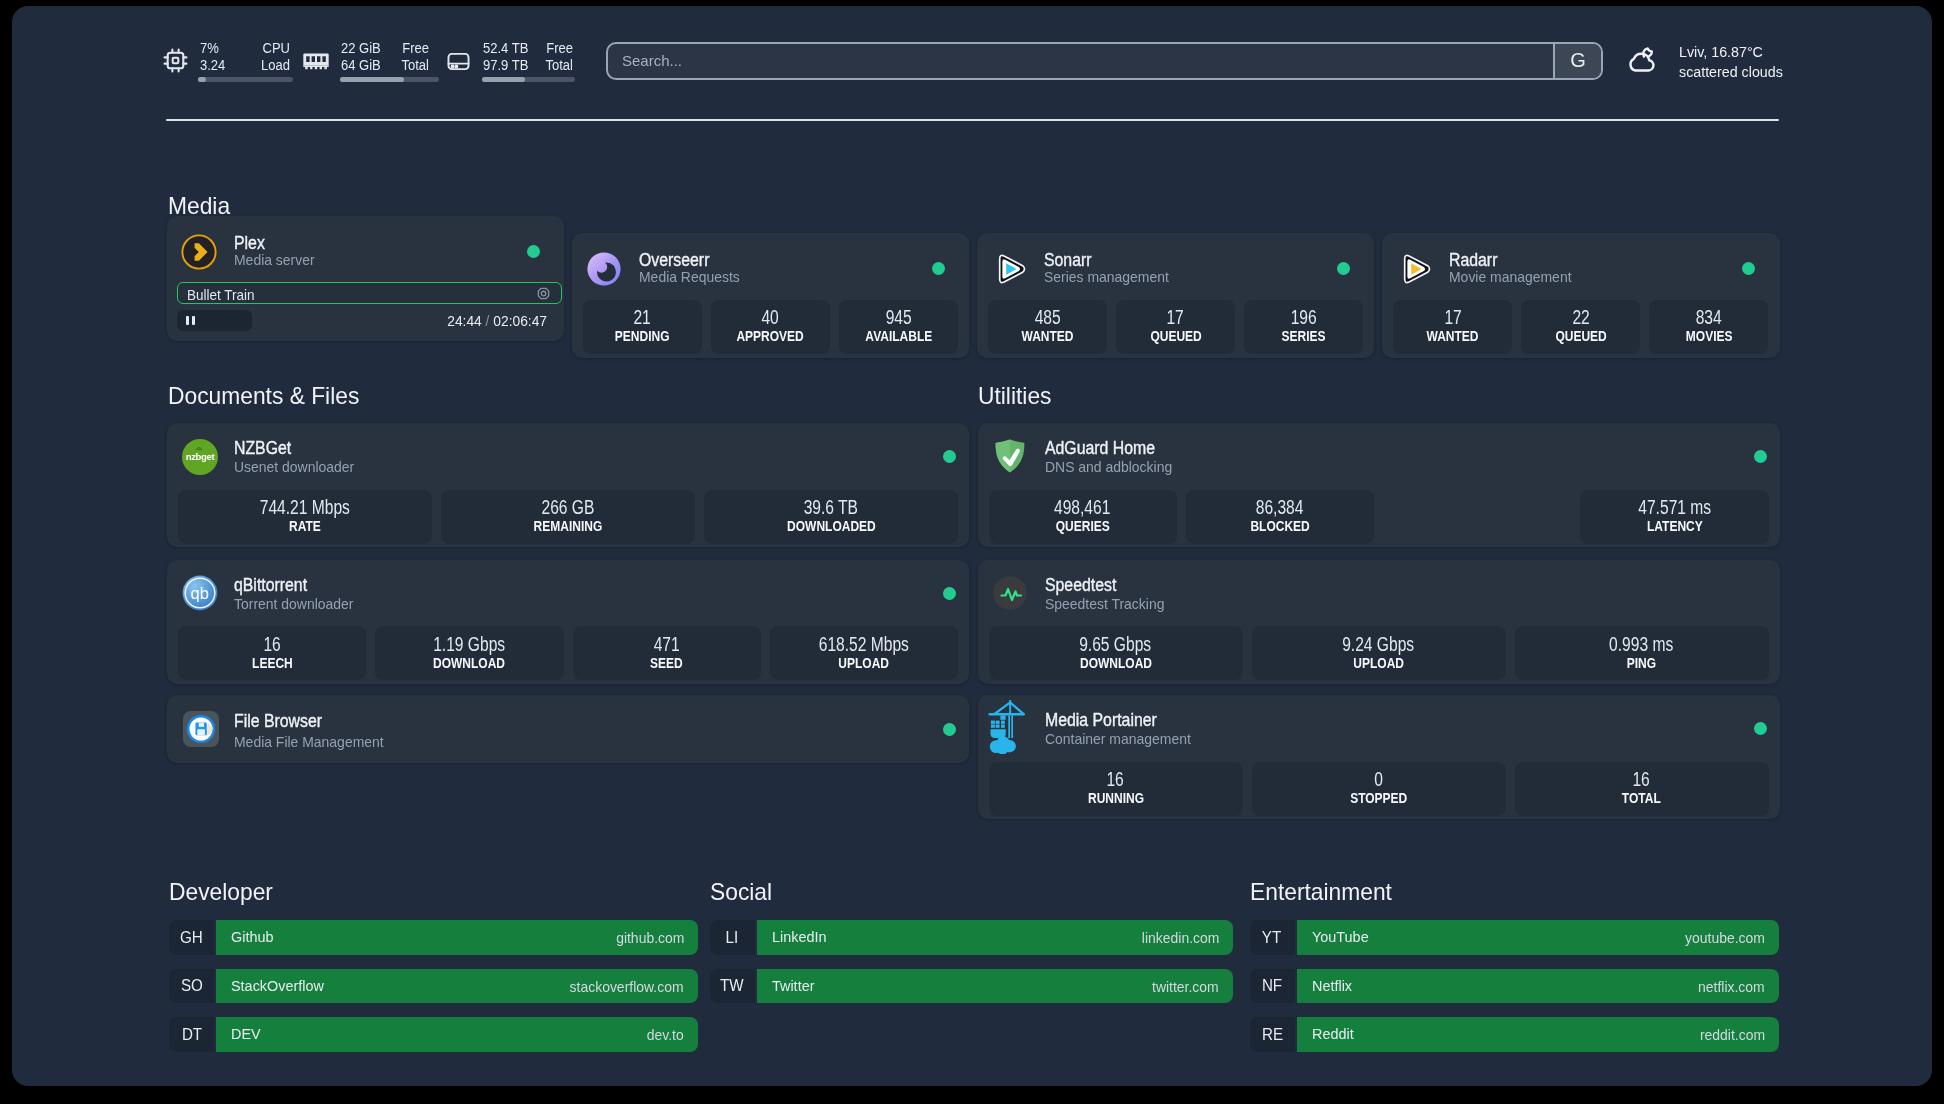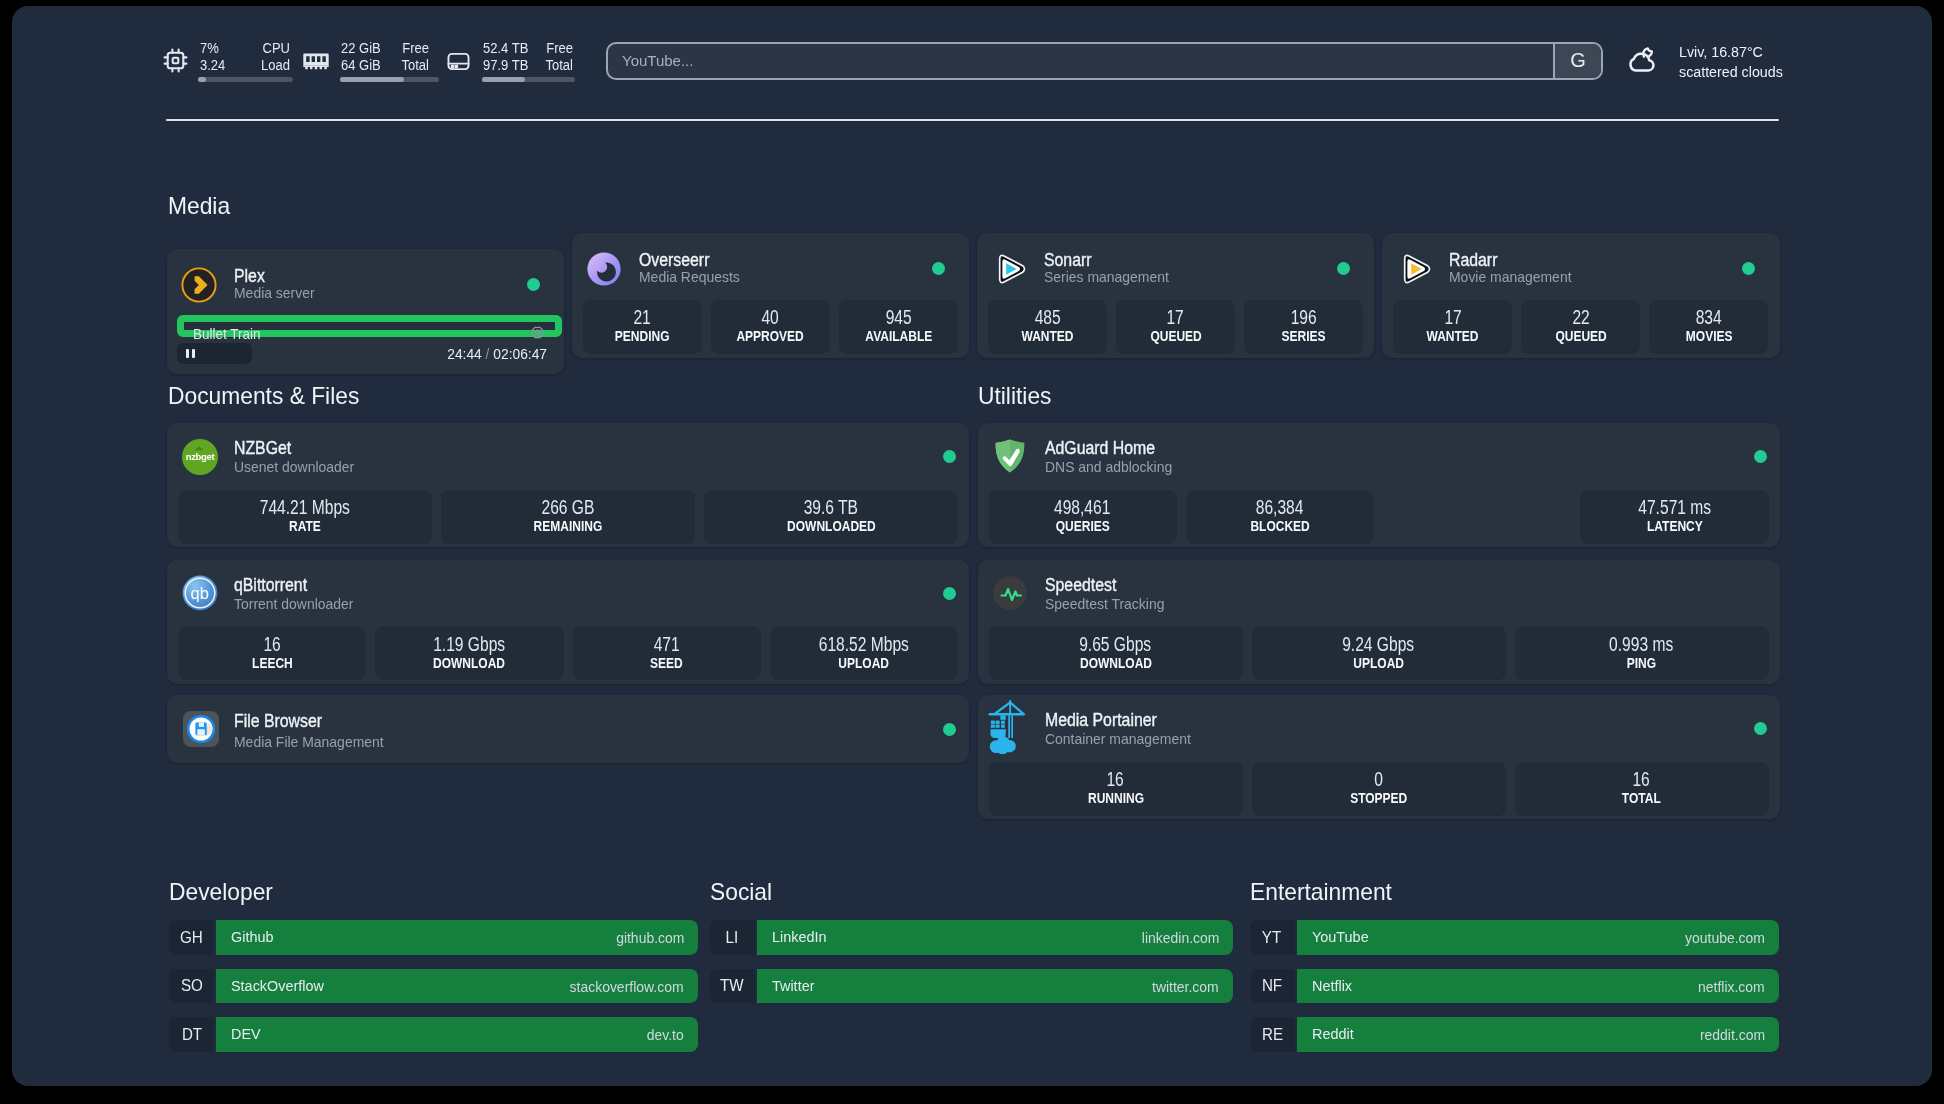--- a/index.html
+++ b/index.html
@@ -60,48 +60,48 @@
     <circle cx="5.8" cy="16.2" r="1.1" fill="#e2e7ee"></circle>
     <circle cx="9.8" cy="16.2" r="1.1" fill="#e2e7ee"></circle>
   </svg>
   <div class="res-val" style="left:471px; top:33.5px;">52.4 TB<br>97.9 TB</div>
   <div class="res-lbl" style="left:480px; top:33.5px; width:81px;">Free<br>Total</div>
   <div class="bar" style="left:470px; top:70.5px; width:93px;">
       <i style="width:46%;"></i>
     </div>
 
   <div class="abs" style="left:594px; top:35.5px; width:997px; height:38px; background:#2b3545; border:2px solid #9aa5b5; border-radius:10px;">
-    <div class="abs" style="left:14px; top:8.5px; font-size:15px; color:#a6b0bf;">YouTube...</div>
+    <div class="abs" style="left:14px; top:8.5px; font-size:15px; color:#a6b0bf;">Search...</div>
     <div class="abs" style="right:0; top:0; bottom:0; width:48px; background:#3d4655; border-left:2px solid #9aa5b5; border-radius:0 8.5px 8.5px 0; display:flex; align-items:center; justify-content:center; font-size:20px; color:#e6eaf1;">G</div>
   </div>
 
   <svg class="abs" style="left:1614px; top:37.5px;" width="32" height="29" viewBox="0 0 32 29" fill="none" stroke="#eef1f6" stroke-width="2.4" stroke-linecap="round" stroke-linejoin="round">
     <path d="M17.9 12.6 A5.6 5.6 0 0 1 21.7 4.4 C22.3 6.2 23.9 7.4 25.8 7.5 C25.8 9.4 24.8 11.1 23.2 12"></path>
     <path d="M7.9 14.9 A8 8 0 0 1 23.2 16.2 A5.2 5.2 0 0 1 22.5 26.5 H9.4 A6.2 6.2 0 0 1 7.9 14.9 Z"></path>
   </svg>
   <div class="abs" style="left:1667px; top:35.5px; font-size:15.5px; color:#eef1f6; line-height:20.5px; transform:scaleX(0.92); transform-origin:left top; white-space:nowrap;">Lviv, 16.87°C<br>scattered clouds</div>
 
   <div class="abs" style="left:154px; top:112.5px; width:1613px; height:2px; background:#dde2e9; border-radius:1px;"></div>
 
   <div class="sec-title" style="left:156px; top:186px;">Media</div>
   <div class="sec-title" style="left:156px; top:376px;">Documents &amp; Files</div>
   <div class="sec-title" style="left:965.5px; top:376px;">Utilities</div>
   <div class="sec-title" style="left:157px; top:871.5px;">Developer</div>
   <div class="sec-title" style="left:697.5px; top:871.5px;">Social</div>
   <div class="sec-title" style="left:1237.5px; top:871.5px;">Entertainment</div>
 
-  <div class="card mcard" style="left:154.5px; top:243px; width:397.25px; height:125px;">
+  <div class="card mcard" style="left:154.5px; top:210px; width:397.25px; height:125px;">
     <svg class="svc-icon" viewBox="0 0 36 36">
       <circle cx="18" cy="18" r="16.6" fill="#222226" stroke="#e7a00c" stroke-width="1.9"></circle>
       <path d="M13.6 9.2 h4.3 L26.6 18 l-8.7 8.8 h-4.3 v-4.6 l4.2-4.2 -4.2-4.2 Z" fill="#ebaf19"></path>
     </svg>
     <div class="svc-title">Plex</div>
     <div class="svc-sub">Media server</div>
     <div class="dot" style="left:360px; top:28.5px;"></div>
-    <div class="abs" style="left:10px; top:66px; width:385px; height:22px; background:#262f3c; border:7px solid #22c55e; border-radius:6px;">
+    <div class="abs" style="left:10px; top:66px; width:385px; height:22px; background:#262f3c; border:1px solid #22c55e; border-radius:6px;">
       <div class="abs" style="left:9px; top:2.5px; font-size:15px; color:#e2e7ee; transform:scaleX(0.9); transform-origin:left top; white-space:nowrap;">Bullet Train</div>
       <svg class="abs" style="right:11px; top:4px;" width="13" height="13" viewBox="0 0 24 24" fill="none" stroke="#8b93a2" stroke-width="2.4">
         <path d="M7.5 2.5 h9 L21.5 7.5 v9 L16.5 21.5 h-9 L2.5 16.5 v-9 Z"></path>
         <circle cx="12" cy="12" r="4.2"></circle>
       </svg>
     </div>
     <div class="abs" style="left:10px; top:93.5px; width:75px; height:21.5px; background:#1c2532; border-radius:6px;">
       <div class="abs" style="left:9px; top:6px; width:3.2px; height:9.5px; background:#e8ecf2; border-radius:1px;"></div>
       <div class="abs" style="left:15px; top:6px; width:3.2px; height:9.5px; background:#e8ecf2; border-radius:1px;"></div>
     </div>

